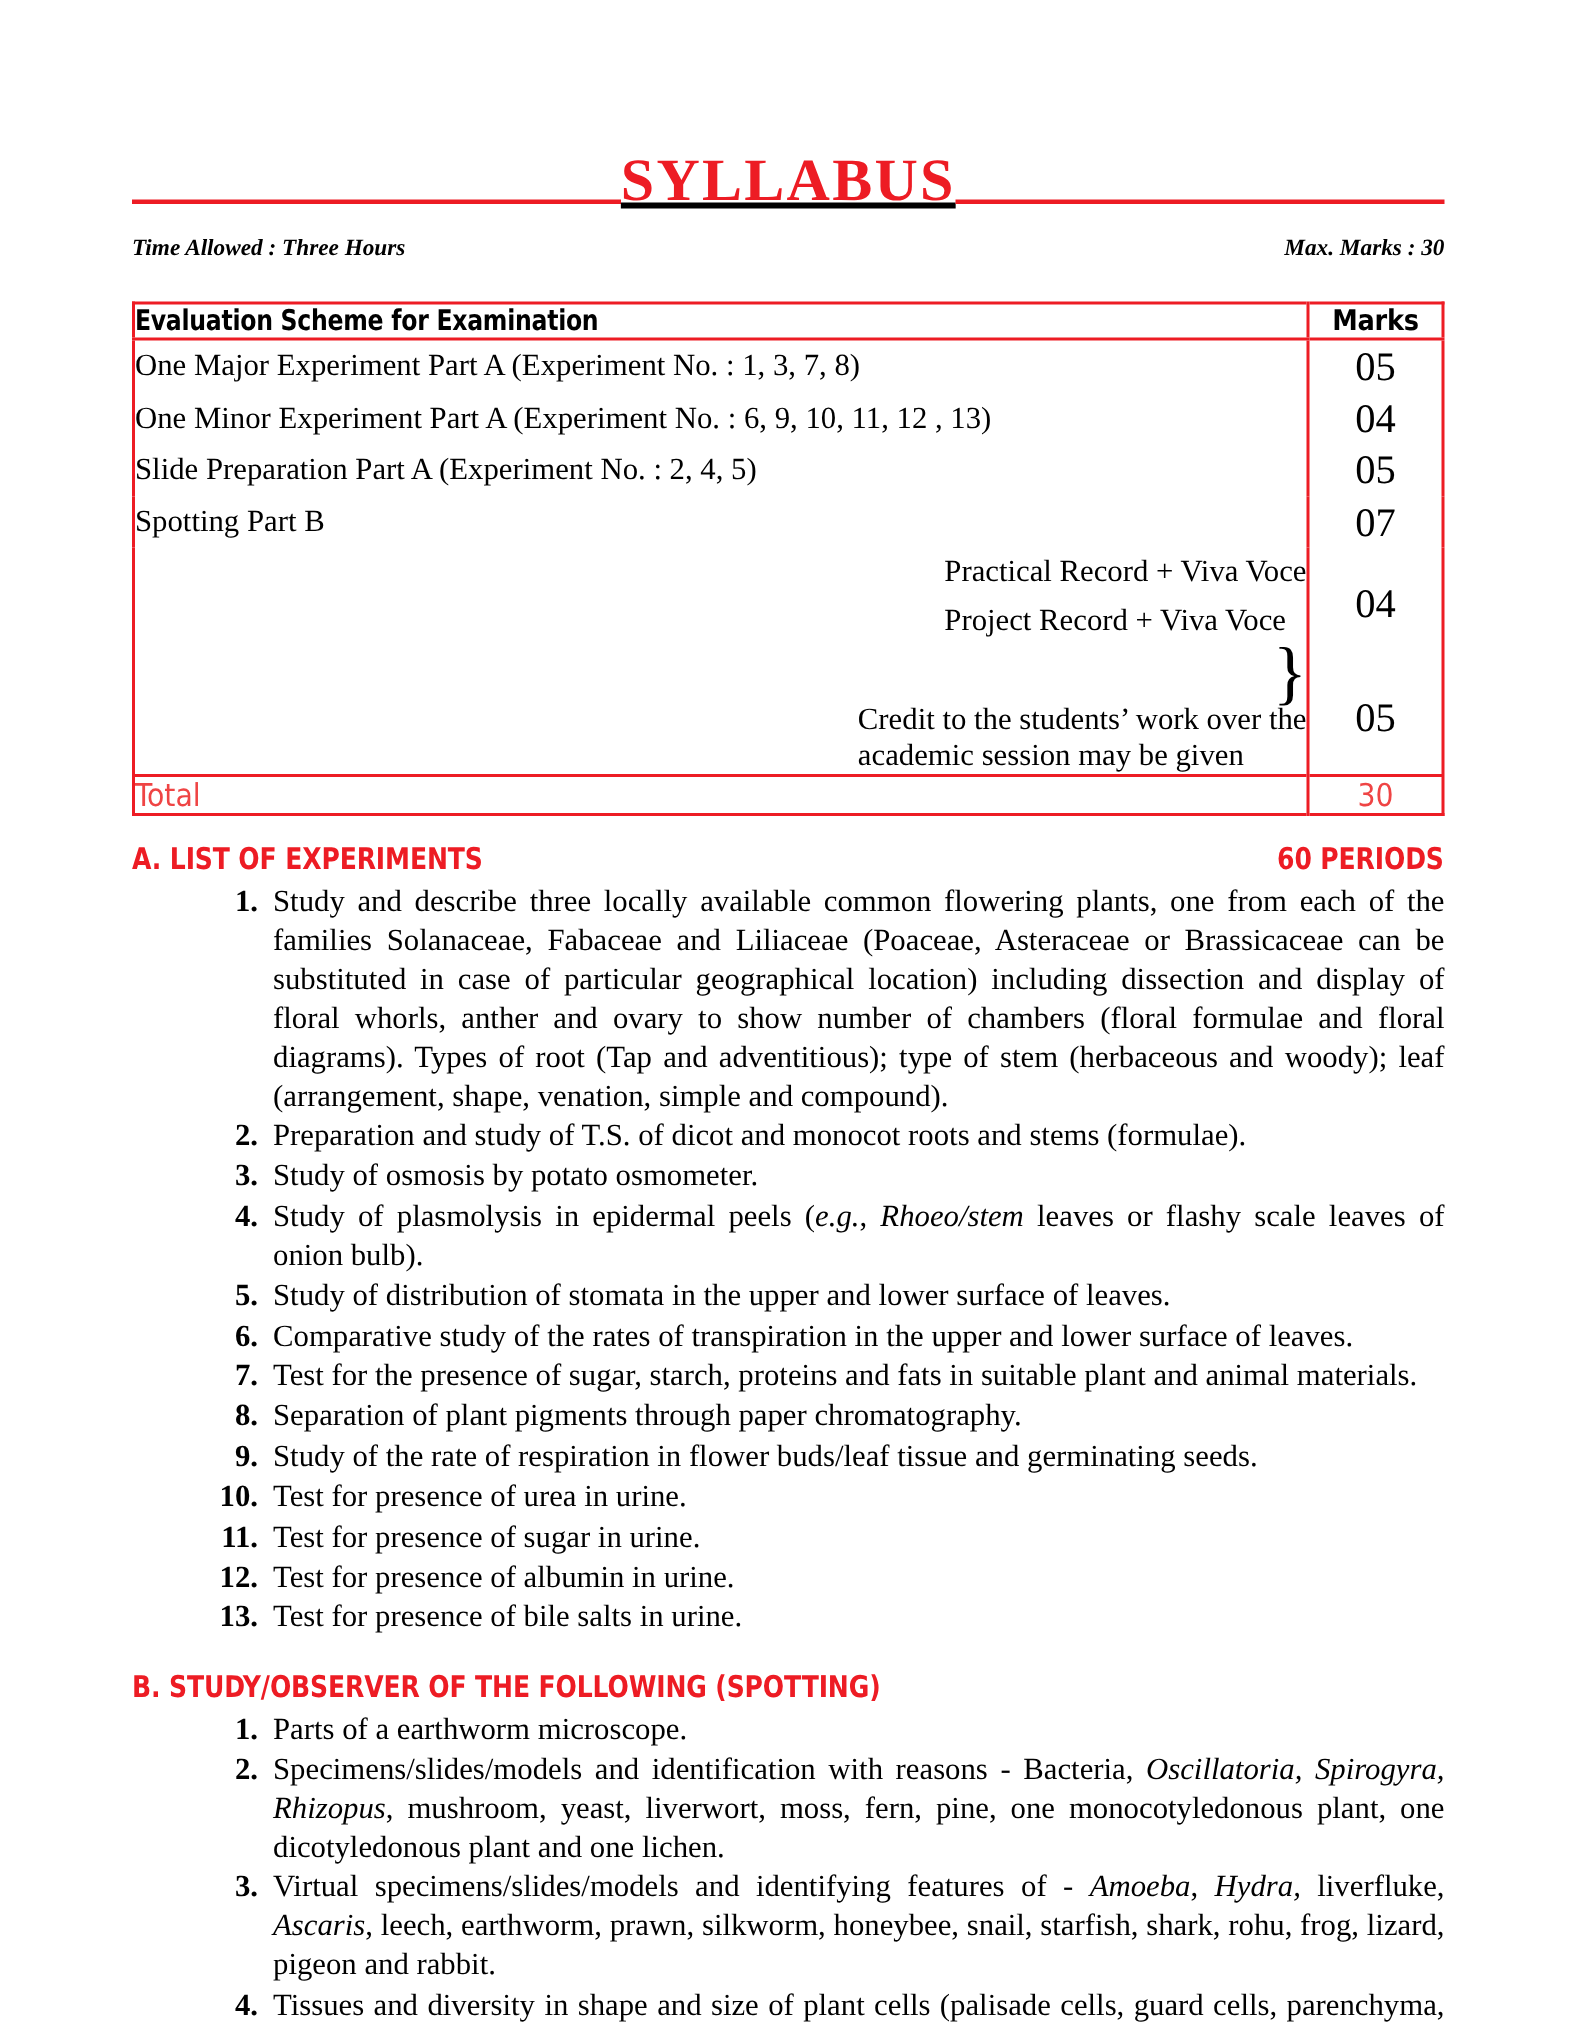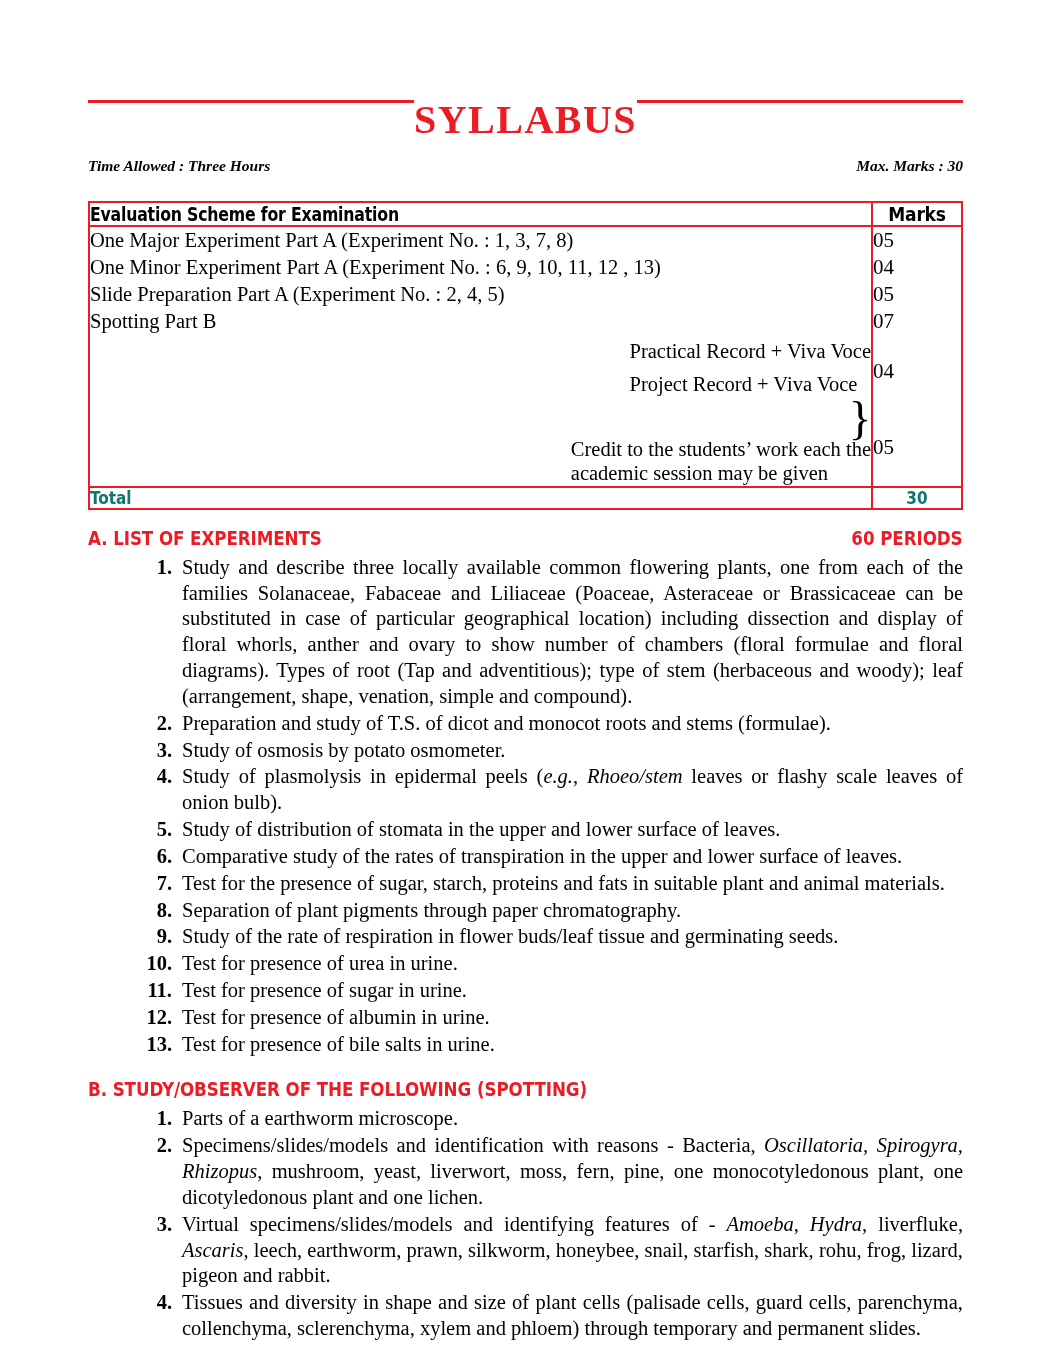--- a/index.html
+++ b/index.html
@@ -19,23 +19,24 @@
     position: relative;
     width: 1051px;
     height: 1350px;
     box-sizing: border-box;
     padding: 0 88px;
   }
 
   
   .title-row {
     display: flex;
-    align-items: flex-start;
+    align-items: flex-end;
     padding-top: 100px;
     gap: 0;
+    text-decoration: underline;
   }
   .title-rule {
     flex: 1 1 auto;
     height: 3px;
     background: #ED1C24;
   }
   .title-rule.left { margin-bottom: 4px; }
   .title-rule.right { margin-bottom: 4px; }
   .doc-title {
     color: #ED1C24;
@@ -90,30 +91,30 @@
     border-left: 2px solid #ED1C24;
     transform: none;
   }
 
   .body-cell {
     font-size: 20.5px;
     padding: 3px 10px 4px 10px;
     line-height: 1.28;
   }
   .body-cell.marks {
-    text-align: left;
+    text-align: center;
     border-left: 2px solid #ED1C24;
+    font-size: 27px;
+  }
+
+  .total-cell {
+    color: #ef4444;
+    font-family: "DejaVu Sans Condensed", "Liberation Sans Narrow", "Liberation Sans", sans-serif;
+    font-weight: normal;
     font-size: 21px;
-  }
-
-  .total-cell {
-    color: #0f766e;
-    font-family: "DejaVu Sans Condensed", "Liberation Sans Narrow", "Liberation Sans", sans-serif;
-    font-weight: bold;
-    font-size: 17px;
     padding: 3px 10px 4px 10px;
     border-top: 2px solid #ED1C24;
   }
   .total-cell.marks {
     text-align: center;
     border-left: 2px solid #ED1C24;
   }
 
   
   .brace-row-cell {
@@ -248,21 +249,21 @@
       <tr>
         <td class="brace-row-cell" rowspan="2">
           <div class="brace-wrap">
             <div class="brace-labels">
               <div class="brace-label-line">Practical Record + Viva Voce</div>
               <div class="brace-label-line">Project Record + Viva Voce</div>
             </div>
             <div class="brace-glyph">}</div>
             <div class="brace-note">
               <div>
-                <div>Credit to the students’ work each the</div>
+                <div>Credit to the students’ work over the</div>
                 <div>academic session may be given</div>
               </div>
             </div>
           </div>
         </td>
         <td class="body-cell marks">04</td>
       </tr>
       <tr>
         <td class="body-cell marks">05</td>
       </tr>

